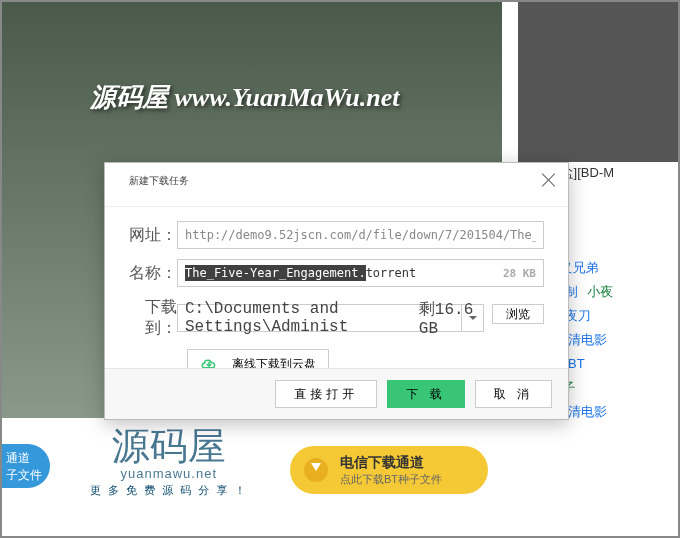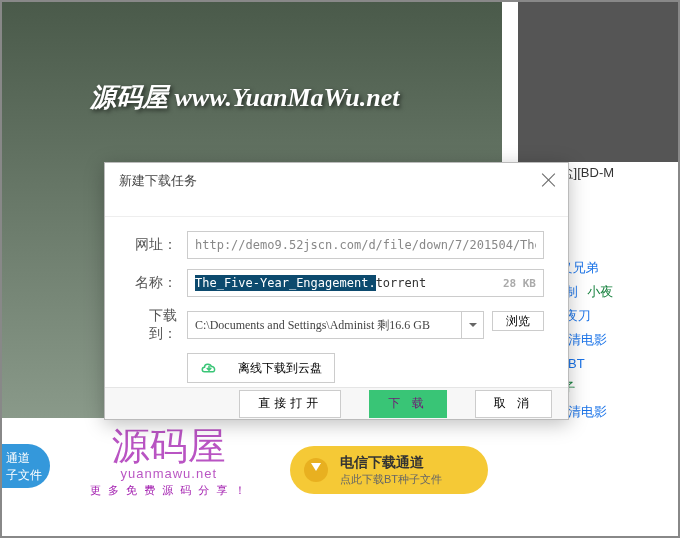--- a/index.html
+++ b/index.html
@@ -5,45 +5,45 @@
 * { margin: 0; padding: 0; box-sizing: border-box; }
 body { width: 680px; height: 538px; font-family: "Microsoft YaHei", SimSun, sans-serif; font-size: 12px; background: #fff; overflow: hidden; position: relative; border: 2px solid #888; }
 .bg-left { position: absolute; left: 0; top: 0; width: 500px; height: 420px; background: linear-gradient(180deg, #4a5a4a 0%, #6a7a6a 50%, #8a9a8a 100%); }
 .bg-watermark { position: absolute; top: 78px; left: 88px; color: #fff; font-size: 26px; font-style: italic; font-weight: bold; text-shadow: 2px 2px 4px rgba(0,0,0,0.6); font-family: Georgia, serif; }
 .bg-right { position: absolute; right: 0; top: 0; width: 160px; height: 160px; background: #555; }
 .side-title { position: absolute; right: 0; top: 162px; width: 160px; font-size: 13px; color: #333; }
 .side-link { display: inline; color: #1a73e8; font-size: 13px; margin-right: 6px; line-height: 22px; }
 .side-link.gray { color: #15803d; }
 .side-link.green { color: #2a9d5a; }
 .dialog { position: absolute; left: 102px; top: 160px; width: 465px; height: 258px; background: #fff; border: 1px solid #bbb; box-shadow: 0 4px 18px rgba(0,0,0,0.25); }
-.dialog-title { height: 54px; line-height: 36px; padding: 0 14px; border-bottom: 1px solid #eee; font-size: 13px; color: #444; }
+.dialog-title { height: 44px; line-height: 36px; padding: 0 24px; border-bottom: 1px solid #eee; font-size: 10px; color: #444; }
 .dialog-close { position: absolute; right: 10px; top: 8px; width: 18px; height: 18px; cursor: pointer; }
 .dialog-close::before, .dialog-close::after { content: ''; position: absolute; left: 8px; top: 0; width: 1px; height: 18px; background: #666; }
 .dialog-close::before { transform: rotate(45deg); }
 .dialog-close::after { transform: rotate(-45deg); }
 .dialog-body { padding: 14px 24px 10px; }
 .row { display: flex; align-items: center; margin-bottom: 10px; }
-.row-label { width: 48px; text-align: right; color: #555; font-size: 14px; margin-right: 10px; }
+.row-label { width: 48px; text-align: right; color: #555; font-size: 16px; }
 .input { flex: 1; height: 28px; border: 1px solid #ccc; padding: 0 7px; font-family: Consolas, monospace; font-size: 12px; color: #888; background: #fff; }
 .input.name { color: #333; position: relative; }
 .name-inner { display: flex; align-items: center; height: 100%; justify-content: space-between; }
-.selected-text { background: #0c4a6e; color: #fff; padding: 1px 0; }
+.selected-text { background: #404040; color: #fff; padding: 1px 0; }
 .size-text { color: #aaa; font-size: 11px; font-weight: bold; }
 .dropdown-wrap { display: flex; flex: 1; gap: 8px; }
-.dropdown { flex: 1; height: 28px; border: 1px solid #ccc; display: flex; align-items: center; padding: 0 7px; font-family: Liberation Serif, serif; font-size: 12px; color: #444; position: relative; }
+.dropdown { flex: 1; height: 28px; border: 1px solid #ccc; display: flex; align-items: center; padding: 0 7px; font-family: Liberation Mono, monospace; font-size: 16px; color: #444; position: relative; }
 .dd-arrow { position: absolute; right: 0; top: 0; width: 22px; height: 26px; border-left: 1px solid #ccc; display: flex; align-items: center; justify-content: center; }
 .dd-arrow::after { content: ''; border: 4px solid transparent; border-top-color: #666; margin-top: 4px; }
 .browse-btn { width: 52px; height: 20px; border: 1px solid #ccc; background: #fff; font-size: 12px; cursor: pointer; }
-.cloud-btn { margin-left: 58px; height: 30px; border: 1px solid #ccc; background: #fff; padding: 0 12px; display: inline-flex; align-items: center; gap: 20px; font-size: 12px; cursor: pointer; }
+.cloud-btn { margin-left: 58px; height: 30px; border: 1px solid #ccc; background: #fff; padding: 0 12px; display: inline-flex; align-items: center; gap: 14px; font-size: 12px; cursor: pointer; }
 .cloud-icon { width: 18px; height: 14px; }
-.dialog-footer { position: absolute; bottom: 0; left: 0; right: 0; height: 32px; background: #f7f7f7; border-top: 1px solid #e5e5e5; display: flex; justify-content: flex-end; align-items: center; padding: 0 16px; gap: 28px; }
+.dialog-footer { position: absolute; bottom: 0; left: 0; right: 0; height: 51px; background: #f7f7f7; border-top: 1px solid #e5e5e5; display: flex; justify-content: flex-end; align-items: center; padding: 0 16px; gap: 10px; }
 .btn { height: 28px; padding: 0 18px; border: 1px solid #ccc; background: #fff; font-size: 12px; cursor: pointer; letter-spacing: 4px; }
-.btn.primary { background: #39c576; color: #701a75; border-color: #39c576; }
+.btn.primary { background: #39c576; color: #000000; border-color: #39c576; }
 .bottom-area { position: absolute; bottom: 0; left: 0; right: 0; height: 118px; background: #fff; }
-.logo-red { position: absolute; left: 88px; bottom: 38px; color: #a21caf; text-align: center; margin-top: 40px; }
+.logo-red { position: absolute; left: 88px; bottom: 38px; color: #0c4a6e; text-align: center; margin-top: 40px; }
 .logo-red-main { font-size: 38px; font-family: KaiTi, serif; opacity: 0.75; }
 .logo-red-sub { font-size: 13px; letter-spacing: 1px; opacity: 0.75; margin-top: -6px; }
 .logo-red-tag { font-size: 11px; margin-top: 2px; letter-spacing: 2px; }
 .dl-badge-left { position: absolute; left: 0; bottom: 48px; width: 48px; height: 44px; background: #3498db; border-radius: 0 22px 22px 0; color: #fff; font-size: 12px; padding: 6px 4px; }
 .dl-badge-yellow { position: absolute; left: 288px; bottom: 42px; width: 198px; height: 48px; background: #f5c936; border-radius: 24px; display: flex; align-items: center; padding: 0 14px; gap: 12px; }
 .dl-arrow { width: 24px; height: 24px; border-radius: 50%; background: #e8b020; position: relative; flex-shrink: 0; }
 .dl-arrow::after { content: ''; position: absolute; left: 7px; top: 5px; width: 0; height: 0; border: 5px solid transparent; border-top: 8px solid #fff; }
 .dl-text-main { font-size: 14px; font-weight: bold; color: #333; }
 .dl-text-sub { font-size: 11px; color: #666; }
 .side-list { position: absolute; right: 0; top: 254px; width: 162px; line-height: 24px; font-size: 13px; overflow: hidden; }

